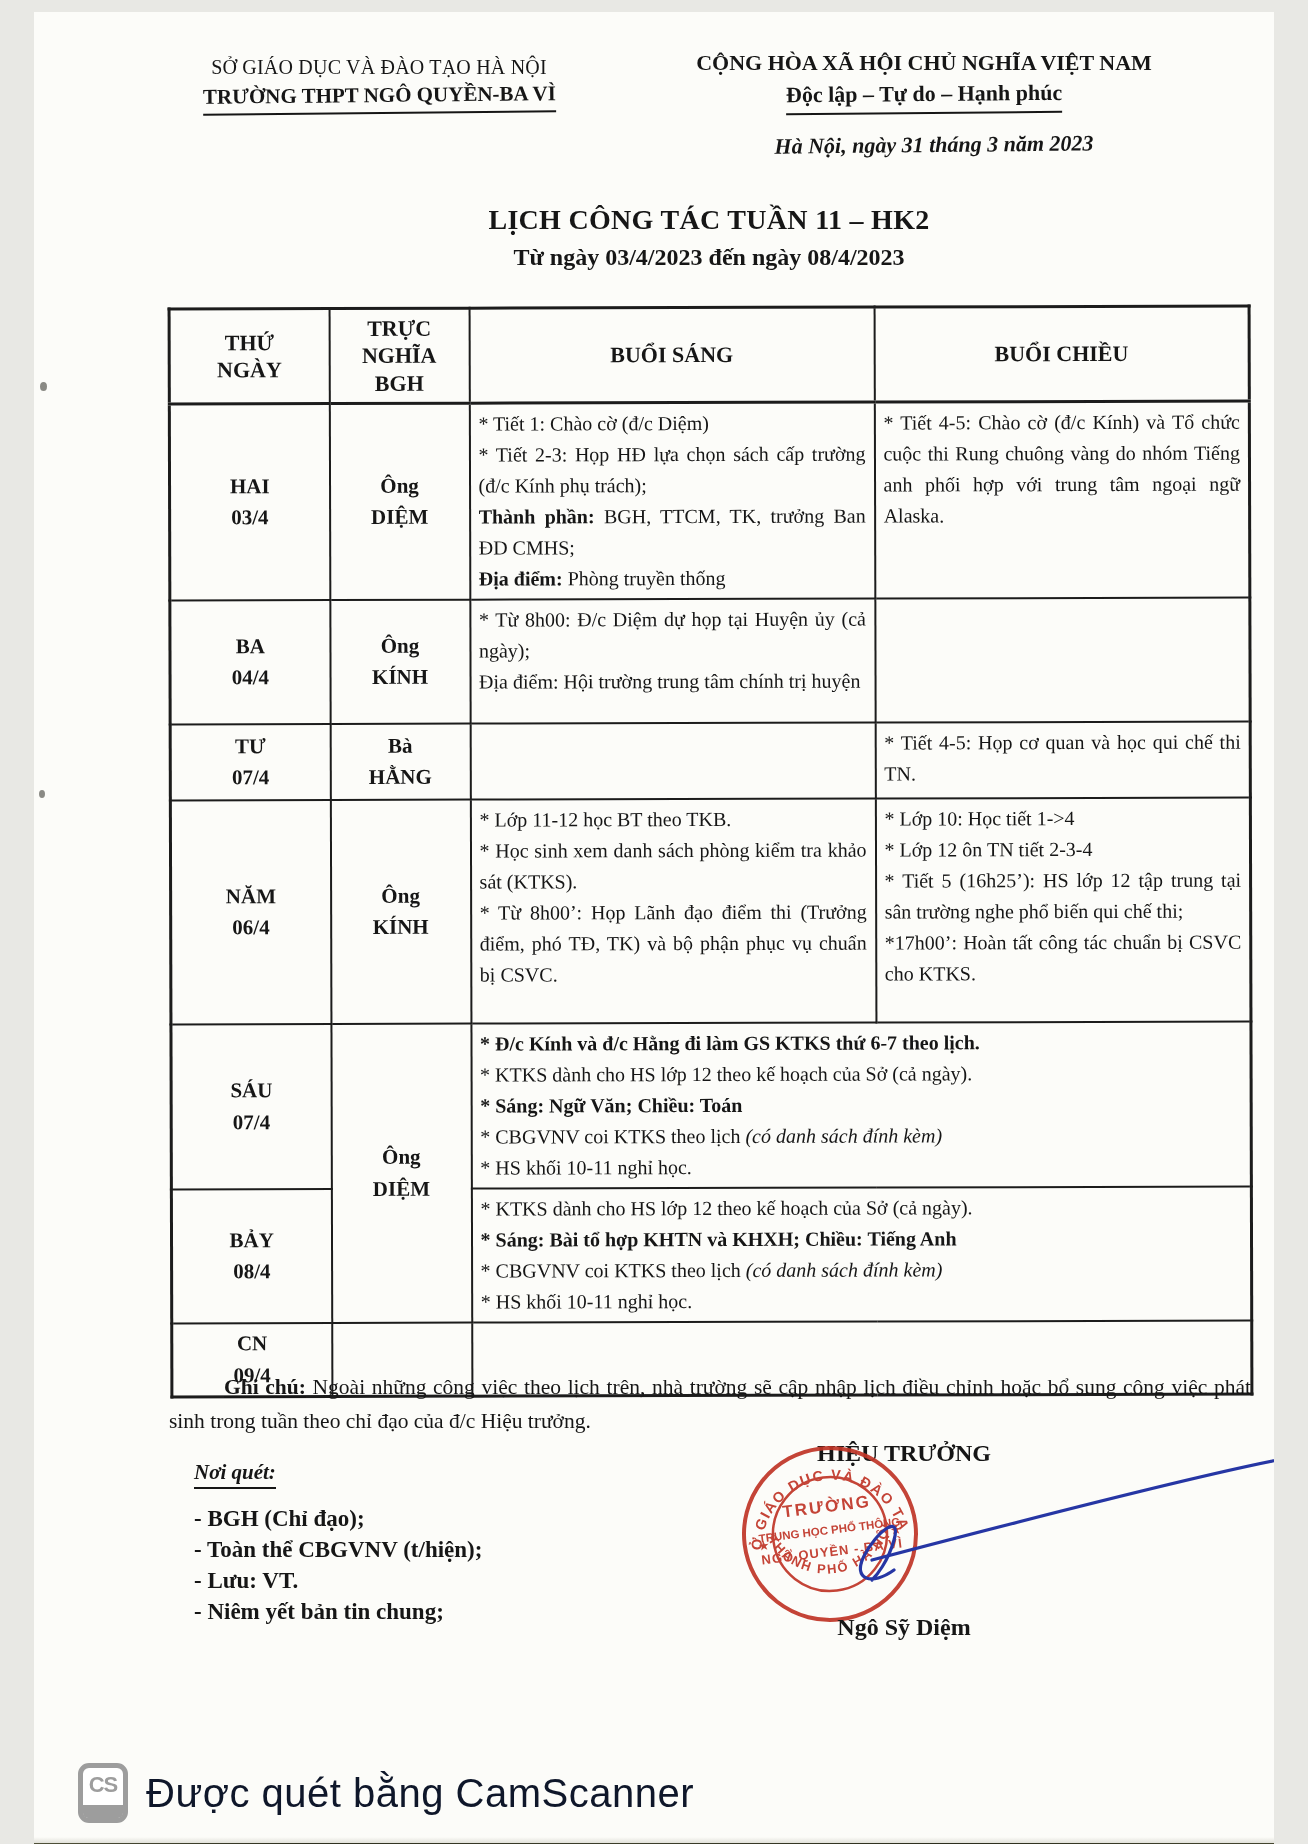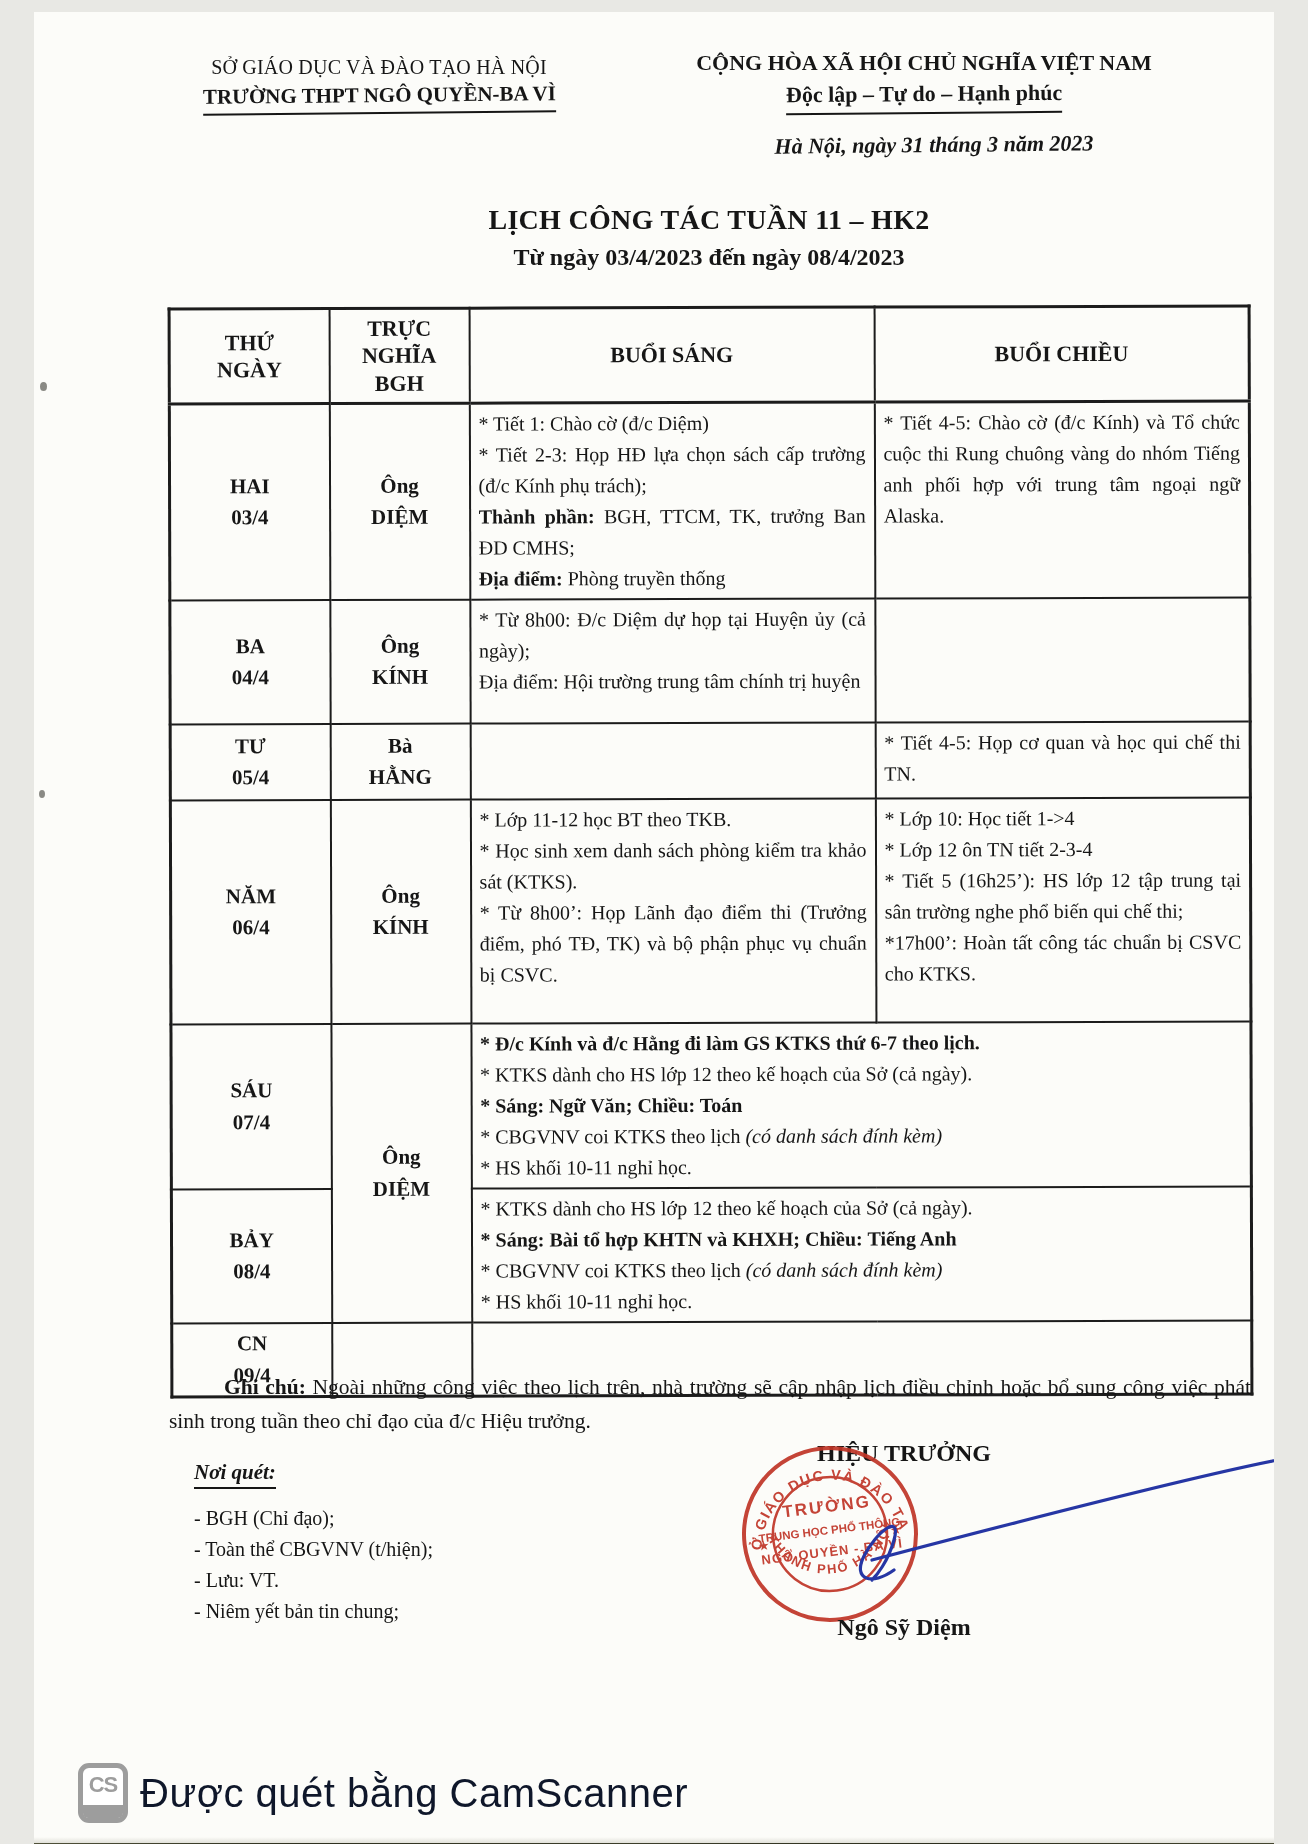--- a/index.html
+++ b/index.html
@@ -30,28 +30,28 @@
   td.c-body .ln{line-height:31px; text-align:justify;}
   td.c-merged .ln{text-align:left;}
   .b{font-weight:bold;} .i{font-style:italic;}
   
   .note{position:absolute; left:135px; top:1336px; width:1082px; font-size:21.5px; line-height:34px; text-align:justify; text-indent:55px;}
   .note .lbl{font-weight:bold; text-decoration:underline;}
   
   .recip{position:absolute; left:160px; top:1448px; width:360px;}
   .recip .lbl{font-size:21px; font-weight:bold; font-style:italic; display:inline-block; border-bottom:2px solid #161616; padding-bottom:2px;}
   .recip ul{list-style:none; margin:14px 0 0 0; padding:0;}
-  .recip li{font-size:20px; font-weight:400; line-height:31px;}
+  .recip li{font-size:23px; font-weight:700; line-height:31px;}
   
   .sig-title{position:absolute; left:715px; top:1428px; width:310px; text-align:center; font-size:24px; font-weight:bold;}
   .sig-name{position:absolute; left:715px; top:1602px; width:310px; text-align:center; font-size:24px; font-weight:bold;}
   .stamp{position:absolute; left:704px; top:1430px; width:184px; height:184px; transform:rotate(-7deg); opacity:.92;}
   .sig-stroke{position:absolute; left:742px; top:1408px; width:560px; height:190px; pointer-events:none;}
   
-  .cam-footer{position:absolute; left:44px; top:1750px; height:62px; display:flex; align-items:center; gap:12px; font-family:"Liberation Sans","DejaVu Sans",sans-serif;}
+  .cam-footer{position:absolute; left:44px; top:1750px; height:62px; display:flex; align-items:center; gap:18px; font-family:"Liberation Sans","DejaVu Sans",sans-serif;}
   .cs-badge{width:50px; height:60px; border:5px solid #9d9d9d; border-radius:11px; box-sizing:border-box; position:relative; background:#fff;}
   .cs-badge .cs-txt{position:absolute; top:4px; left:0; right:0; text-align:center; font-size:22px; font-weight:bold; color:#9d9d9d; letter-spacing:-1px;}
   .cs-badge .cs-bar{position:absolute; bottom:0; left:0; right:0; height:13px; background:#9d9d9d; border-radius:0 0 5px 5px;}
   .cam-text{font-size:40px; color:#0f172a; letter-spacing:.5px;}
   
   .edge-strip{position:absolute; left:0; bottom:0; width:100%; height:13px;
     background:linear-gradient(90deg,#50523a,#2e301f 22%,#3c3e2a 48%,#2b2d1c 75%,#44462f);}
   .edge-fuzz{position:absolute; left:0; bottom:11px; width:100%; height:8px;
     background:linear-gradient(180deg,rgba(120,118,90,0) 0%,rgba(110,108,82,.25) 100%);}
   .speck{position:absolute; background:#8a8a85; border-radius:50%;}
@@ -116,21 +116,21 @@
           <td class="c-duty">Ông
 KÍNH</td>
           <td class="c-body morning-cell">
             <div class="ln"><span>* Từ 8h00: Đ/c Diệm dự họp tại Huyện ủy (cả ngày);</span></div>
             <div class="ln"><span>Địa điểm: Hội trường trung tâm chính trị huyện</span></div>
           </td>
           <td class="c-body afternoon-cell"></td>
         </tr>
         <tr style="height: 76px;">
           <td class="c-day">TƯ
-05/4</td>
+07/4</td>
           <td class="c-duty">Bà
 HẰNG</td>
           <td class="c-body morning-cell"></td>
           <td class="c-body afternoon-cell">
             <div class="ln"><span>* Tiết 4-5: Họp cơ quan và học qui chế thi TN.</span></div>
           </td>
         </tr>
         <tr style="height: 224px;">
           <td class="c-day">NĂM
 06/4</td>

